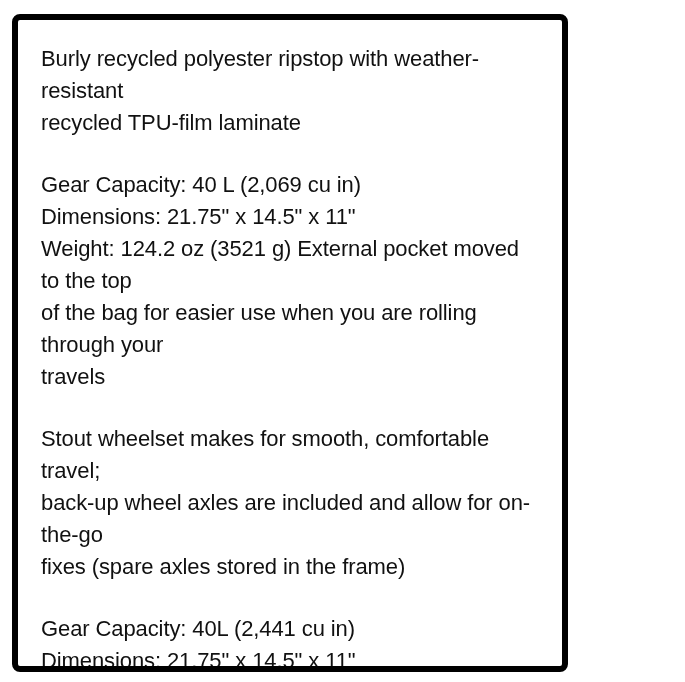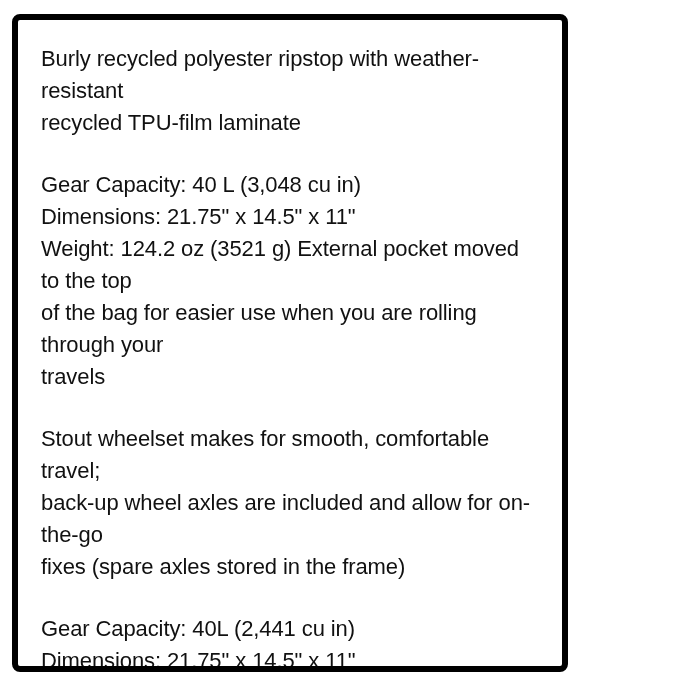--- a/index.html
+++ b/index.html
@@ -39,21 +39,21 @@
   .para:last-child {
     margin-bottom: 4px;
   }
 </style>
 </head>
 <body>
 
 <div class="spec-panel">
   <p class="para">Burly recycled polyester ripstop with weather-resistant
 recycled TPU-film laminate</p>
-  <p class="para">Gear Capacity: 40 L (3,048 cu in)
+  <p class="para">Gear Capacity: 40 L (2,069 cu in)
 Dimensions: 21.75" x 14.5" x 11"
 Weight: 124.2 oz (3521 g) External pocket moved to the top
 of the bag for easier use when you are rolling through your
 travels</p>
   <p class="para">Stout wheelset makes for smooth, comfortable travel;
 back-up wheel axles are included and allow for on-the-go
 fixes (spare axles stored in the frame)</p>
   <p class="para">Gear Capacity: 40L (2,441 cu in)
 Dimensions: 21.75" x 14.5" x 11"
 Weight: 7 lbs 12.2 oz (3521 g)</p>

